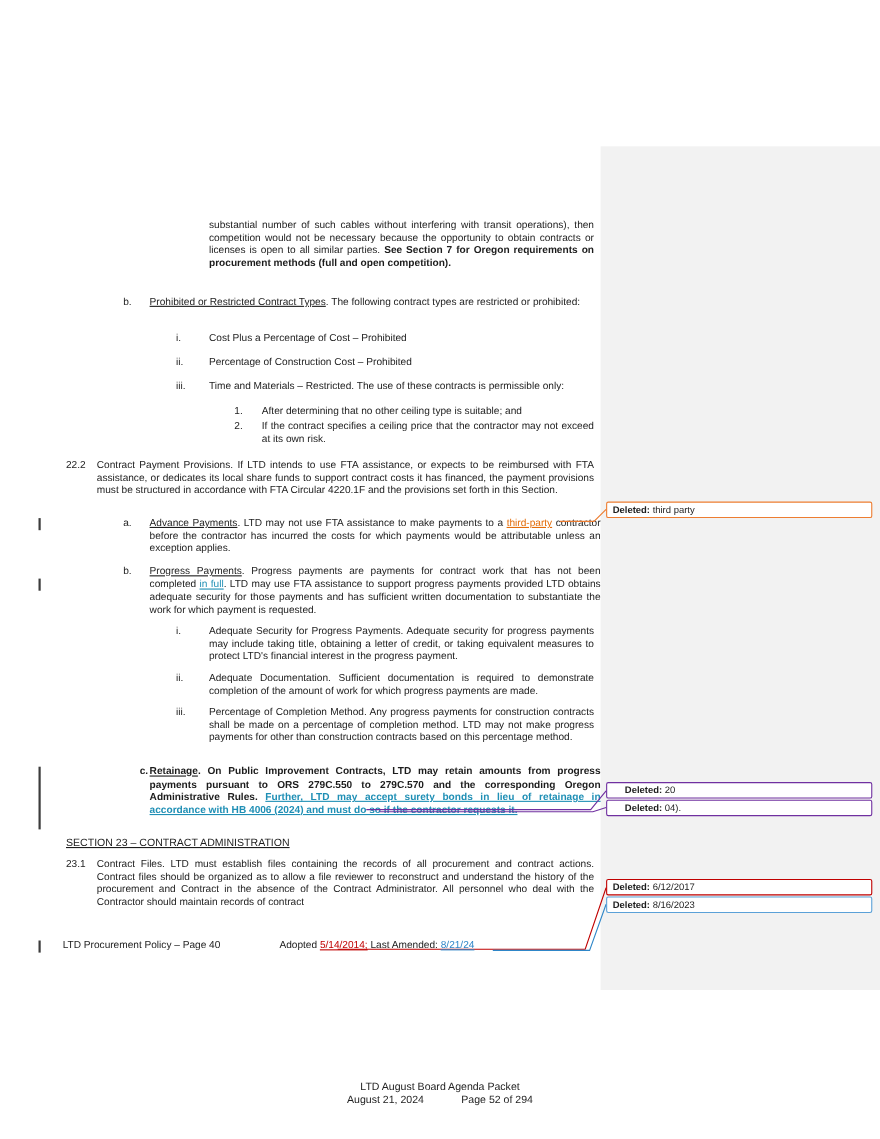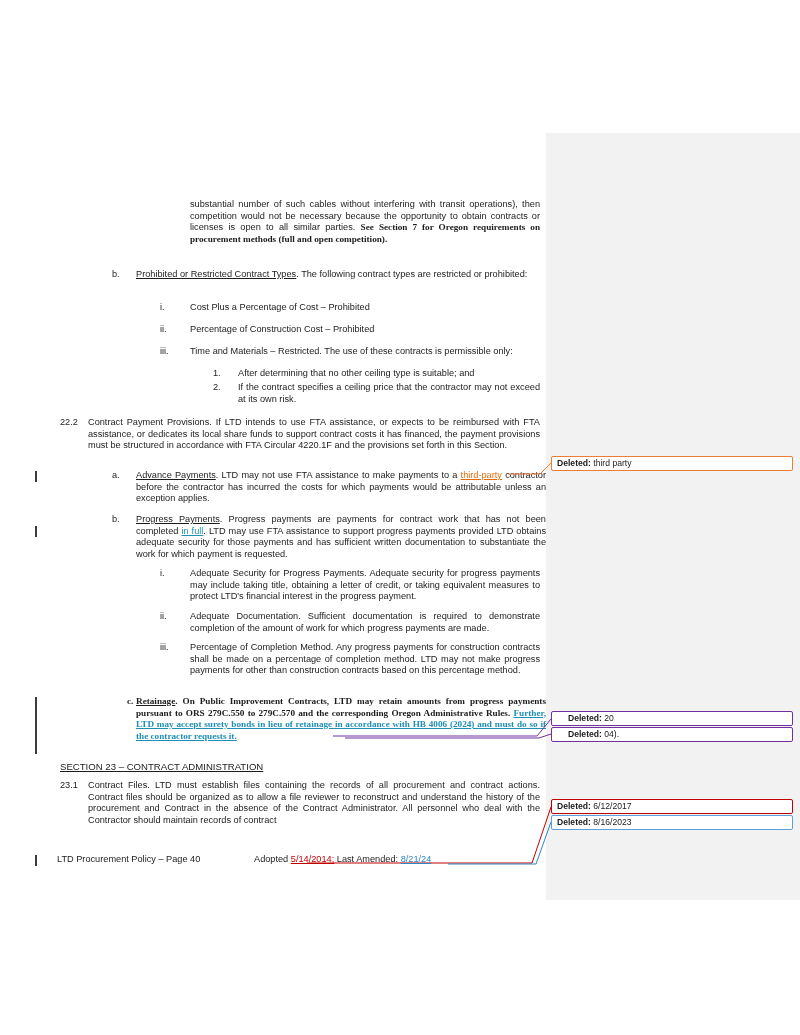--- a/index.html
+++ b/index.html
@@ -8,21 +8,21 @@
   .markup-area{position:absolute;left:546px;top:133px;width:254px;height:767px;background:#F2F2F2;}
   .para{position:absolute;left:0;width:546px;}
   .lbl{position:absolute;top:0;}
   .txt{text-align:justify;}
   .lvl0 .lbl{left:60px;} .lvl0 .txt{margin-left:88px;width:452px;}
   .lvlab .lbl{left:112px;} .lvlab .txt{margin-left:136px;width:410px;}
   .lvlc .lbl{left:127px;} .lvlc .txt{margin-left:136px;width:410px;}
   .lvlr .lbl{left:160px;} .lvlr .txt{margin-left:190px;width:350px;}
   .lvln .lbl{left:213px;} .lvln .txt{margin-left:238px;width:302px;}
   .cont-indent{margin-left:190px;width:350px;text-align:justify;}
-  .b{font-weight:bold;font-family:Liberation Serif, serif;}
+  .b{font-weight:bold;}
   .u{text-decoration:underline;}
   .ins-orange{color:#E36C09;text-decoration:underline;}
   .ins-teal{color:#1F8FB5;text-decoration:underline;}
   .ins-red{color:#C00000;text-decoration:underline;}
   .ins-blue{color:#2E86C8;text-decoration:underline;}
   .sec-heading{position:absolute;left:60px;top:761px;text-decoration:underline;font-size:9.6px;}
   .bubble{position:absolute;left:551px;width:242px;box-sizing:border-box;background:#ffffff;
           border:1px solid #888;border-radius:2px;padding:1px 5px;font-size:8.6px;line-height:11px;
           white-space:nowrap;overflow:hidden;}
   .bubble .bl{font-weight:bold;}
@@ -151,15 +151,20 @@
     <span class="bl">Deleted:</span>
     <span>8/16/2023</span>
   </div>
 
   <div class="footer">
     <span>LTD Procurement Policy – Page 40</span>
     <span class="adopted"><span>Adopted </span><span class="ins-red">5/14/2014;</span><span> Last Amended: </span><span class="ins-blue">8/21/24</span></span>
   </div>
 
   <div class="packet">
+    <div>LTD August Board Agenda Packet</div>
+    <div class="row2">
+      <span>August 21, 2024</span>
+      <span>Page 52 of 294</span>
+    </div>
   </div>
 
 </div>
 
 </body></html>

